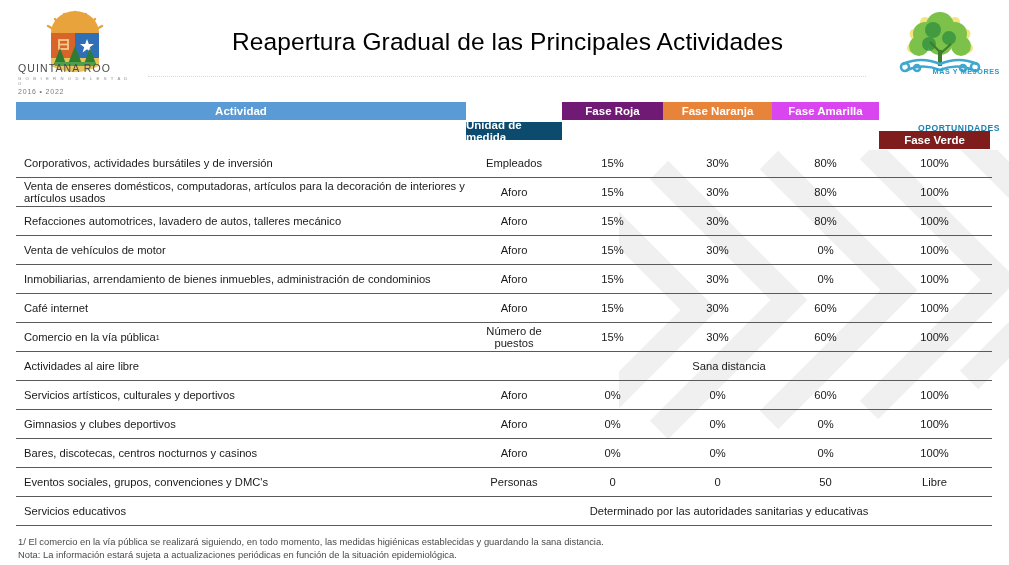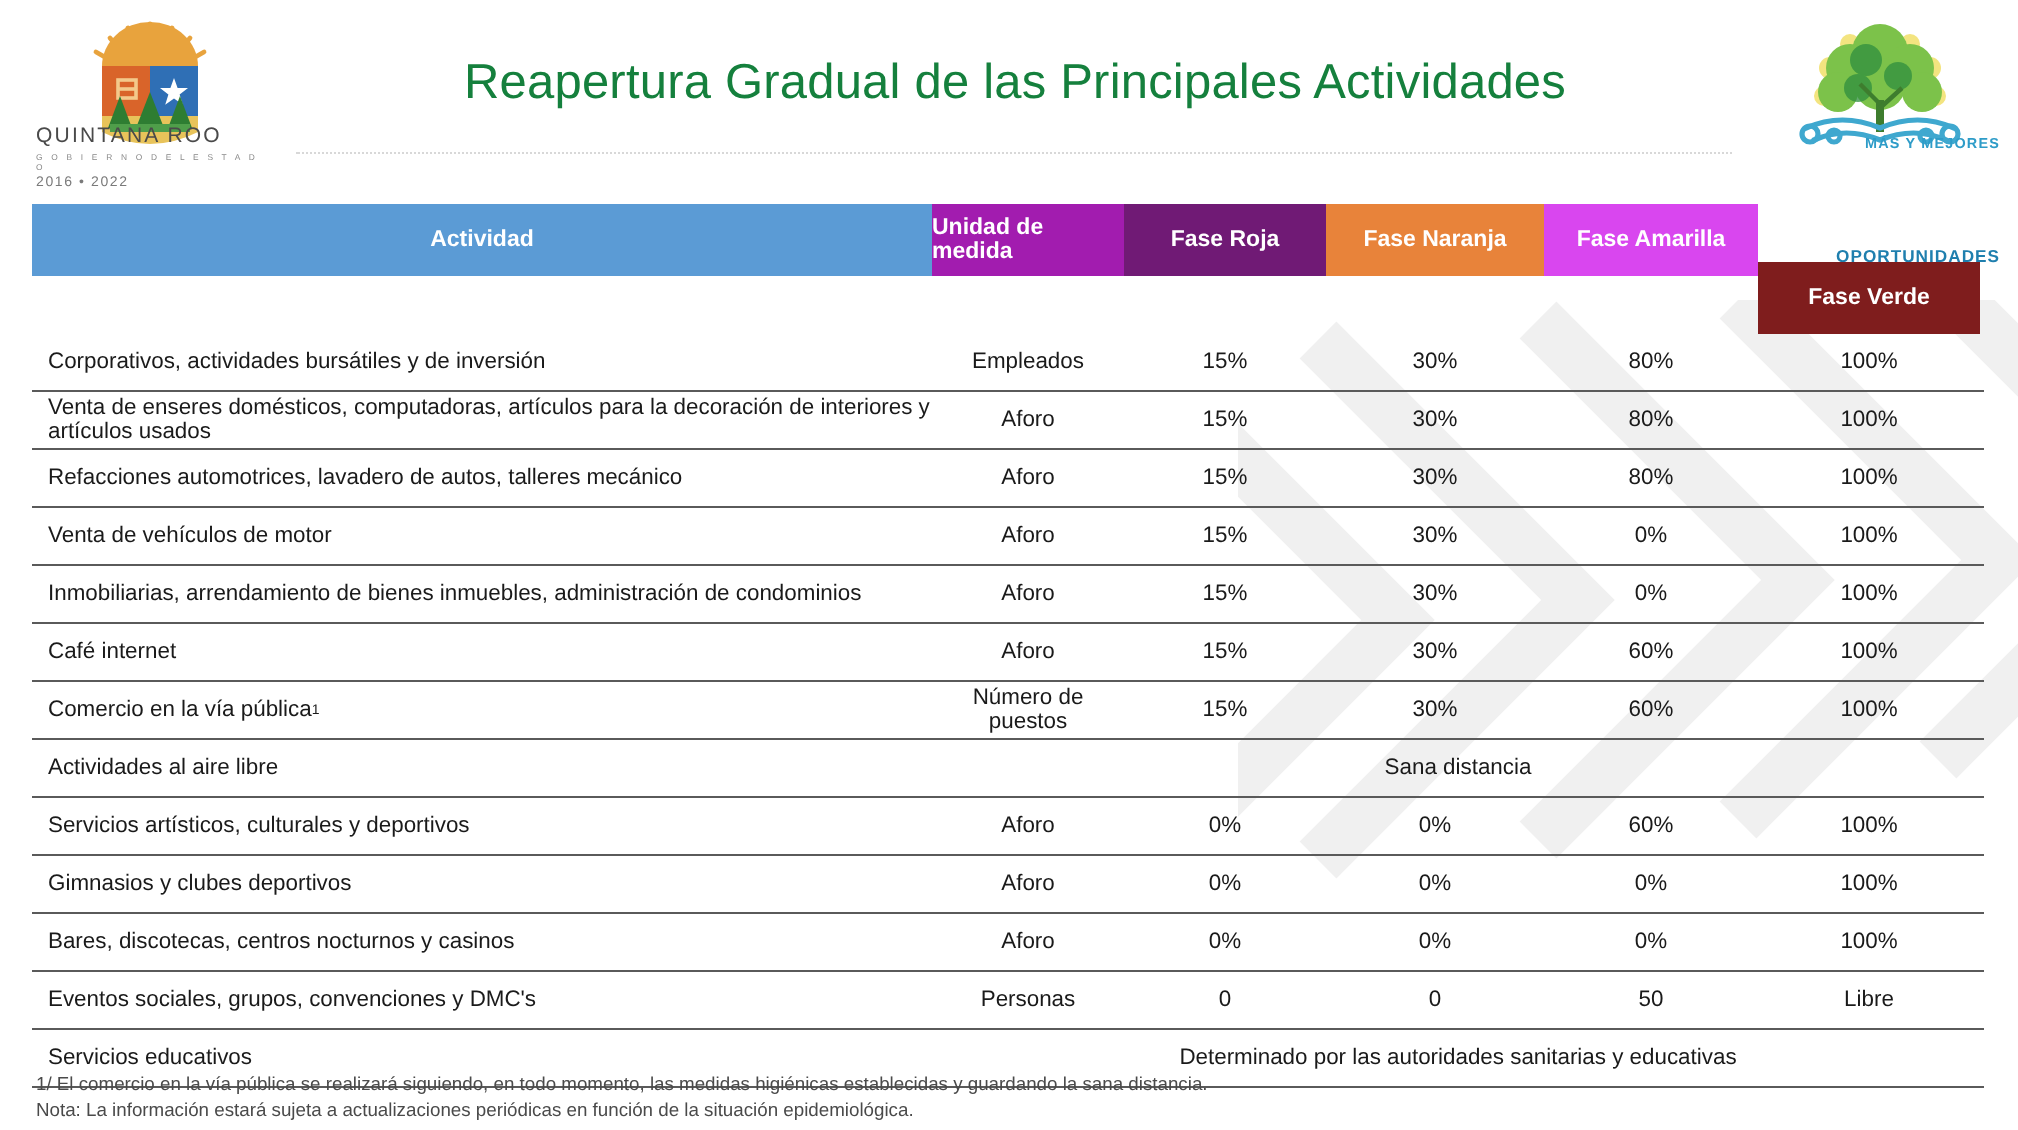--- a/index.html
+++ b/index.html
@@ -21,39 +21,39 @@
   .header { position:absolute; left:0; top:0; width:1009px; height:98px; }
 
   .crest { position:absolute; left:25px; top:6px; width:100px; height:86px; }
   .crest-label { position:absolute; left:18px; top:62px; width:114px; text-align:left; }
   .crest-name { font-size:10.5px; letter-spacing:1.1px; color:#4a4a4a; font-weight:400;}
   .crest-sub  { font-size:4.2px; letter-spacing:1.6px; color:#8a8a8a; margin-top:1.5px;}
   .crest-years{ font-size:7px; letter-spacing:.8px; color:#7a7a7a; margin-top:2px;}
 
   .title {
     position:absolute; left:145px; top:28px; width:725px;
-    text-align:center; font-size:24.5px; font-weight:400; color:#15803d;
+    text-align:center; font-size:24.5px; font-weight:400; color:#000000;
     letter-spacing:.1px; white-space:nowrap;
   }
   .title-rule {
     position:absolute; left:148px; top:76px; width:718px; height:1px;
     border-top:1px dotted #d8d8d8;
   }
 
   .logo-right { position:absolute; left:885px; top:6px; width:110px; height:88px; }
   .logo-text { position:absolute; left:880px; top:68px; width:120px; text-align:right;
                line-height:1.05; }
   .logo-text .l1 { font-size:7.2px; letter-spacing:.6px; color:#2e9cc8; font-weight:700; }
   .logo-text .l2 { font-size:8.6px; letter-spacing:.5px; color:#1f7fae; font-weight:700;margin-top:48px; }
 
   
   .table { position:absolute; left:16px; top:102px; width:976px; }
   .trow { display:flex; width:100%; position:relative; }
 
-  .thead .c { color:#fff; font-weight:700; font-size:11.5px; height:36px;
+  .thead .c { color:#fff; font-weight:700; font-size:11.5px; height:18px;
               display:flex; align-items:center; justify-content:center; }
   .c-act { width:450px; }
   .c-uni { width:96px; }
   .c-f1  { width:101px; }
   .c-f2  { width:109px; }
   .c-f3  { width:107px; }
   .c-f4  { width:111px; }
 
   .tbody .trow { border-bottom:1.4px solid #5a5a5a; }
   .tbody .trow:first-child { border-top:0; }
@@ -166,21 +166,21 @@
     </svg>
     <div class="logo-text">
       <div class="l1">MÁS Y MEJORES</div>
       <div class="l2">OPORTUNIDADES</div>
     </div>
   </div>
 
   <div class="table">
     <div class="trow thead" id="thead">
         <div class="c c-act" style="background: rgb(91, 155, 213);">Actividad</div>
-        <div class="c c-uni" style="background: #a21caf;">Unidad de medida</div>
+        <div class="c c-uni" style="background: #0c4a6e; margin-top: 20px;">Unidad de medida</div>
         <div class="c c-f1" style="background: #701a75;">Fase Roja</div>
         <div class="c c-f2" style="background: rgb(232, 131, 58);">Fase Naranja</div>
         <div class="c c-f3" style="background: #d946ef;">Fase Amarilla</div>
         <div class="c c-f4" style="background: #7f1d1d; margin-top: 29px;">Fase Verde</div>
       </div>
     <div class="tbody" id="tbody">
         <div class="trow">
           <div class="c c-act">Corporativos, actividades bursátiles y de inversión</div>
           <div class="c c-uni">Empleados</div>
           <div class="c c-f1">15%</div>

